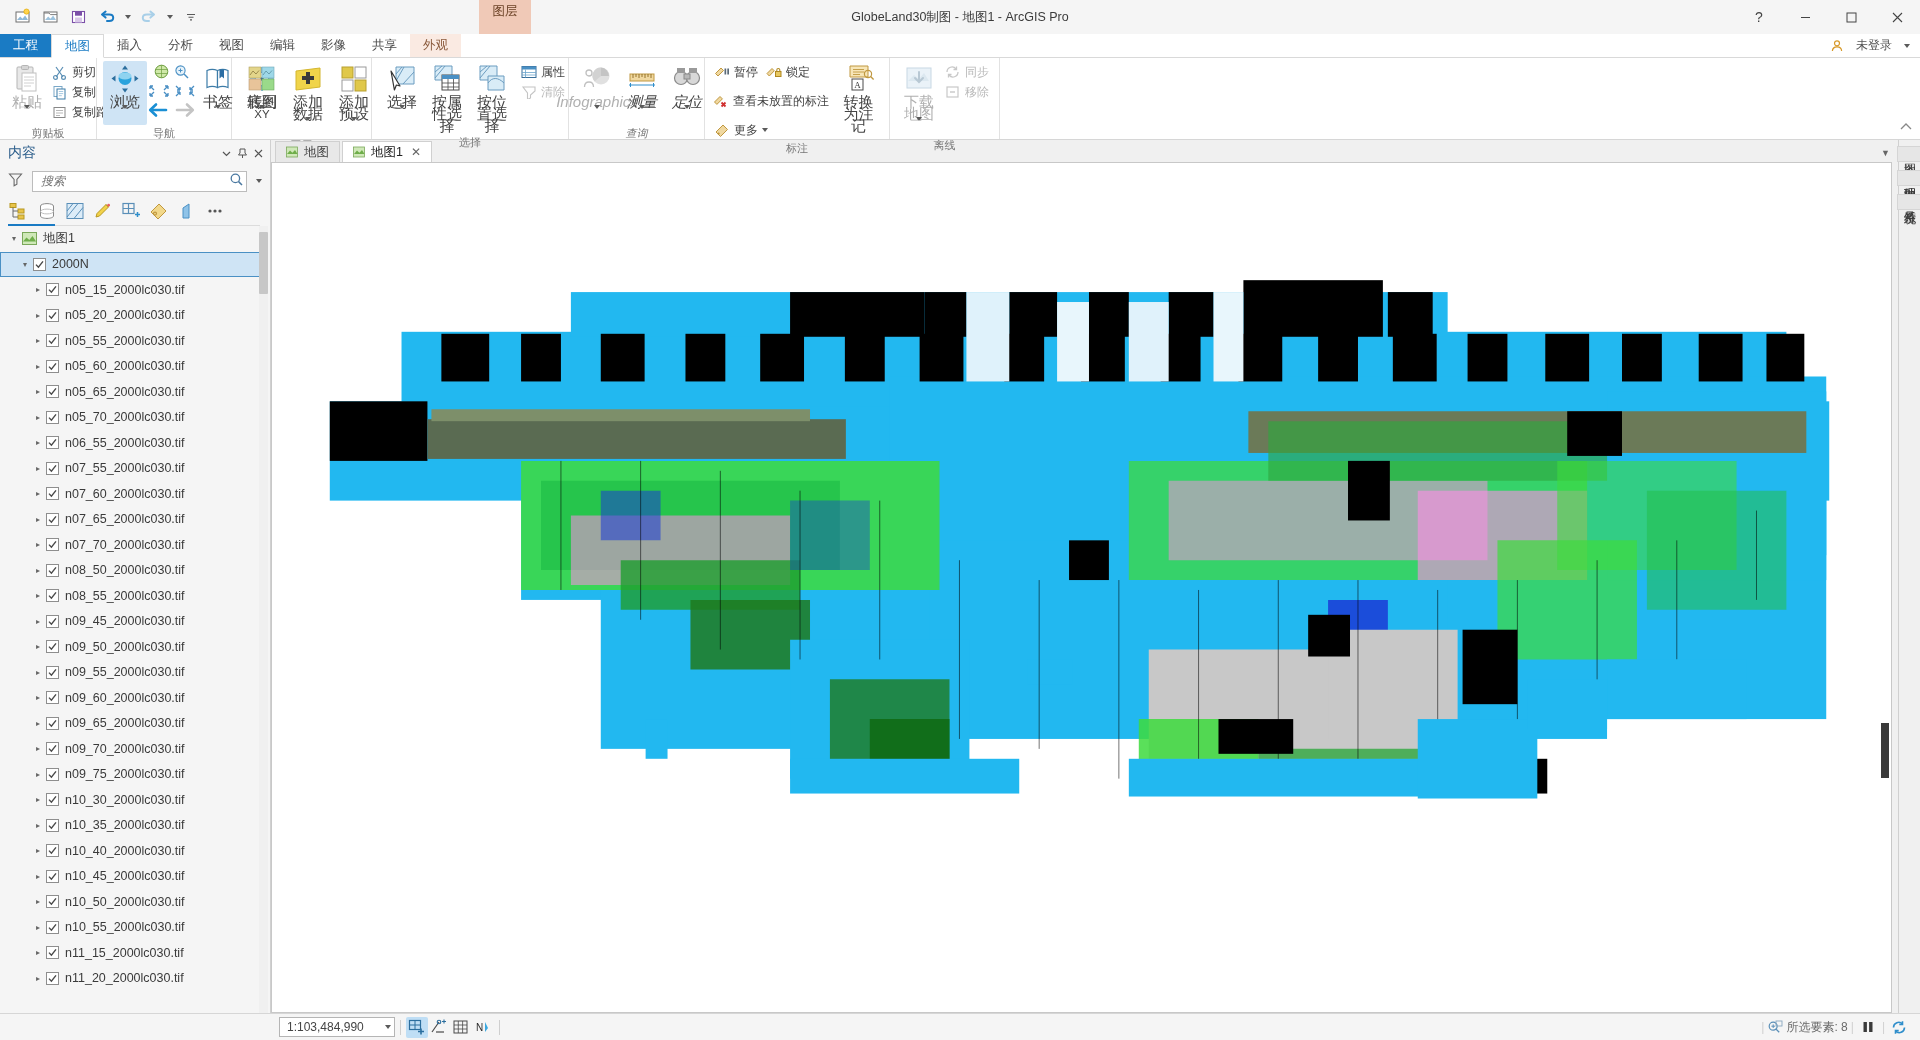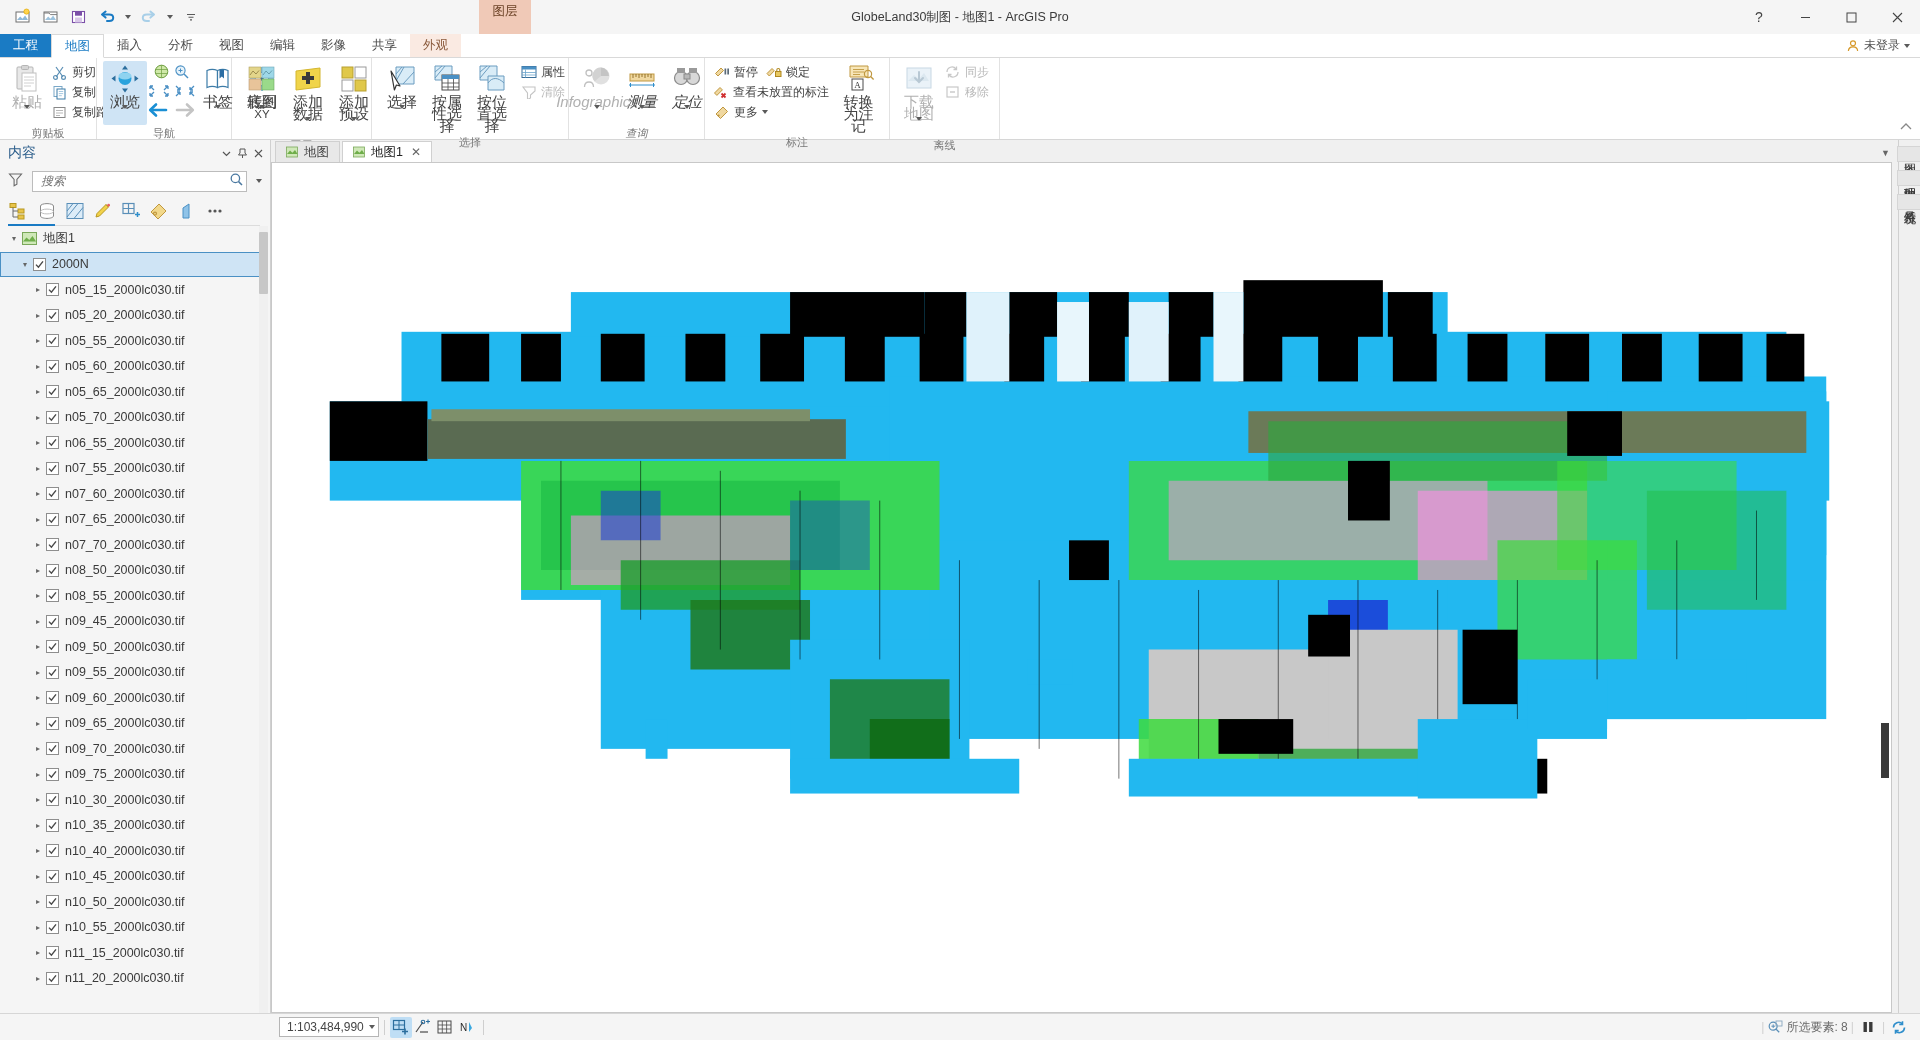--- a/index.html
+++ b/index.html
@@ -119,21 +119,21 @@
   
   .rtabs { width:22px; background:#f0f0f0; border-left:1px solid #d0d0d0;
            display:flex; flex-direction:column; align-items:center; padding-top:6px; gap:8px; flex:none; }
   .rtab { writing-mode:vertical-rl; font-size:12px; color:#3a3a3a; padding:7px 3px;
           background:#e6e6e6; border:1px solid #d5d5d5; cursor:pointer; letter-spacing:0px; }
 
   
   .status { height:27px; background:#f5f5f5; border-top:1px solid #d6d6d6;
             display:flex; align-items:center; position:relative; flex:none; font-size:12px; color:#444; }
   .scale-box { margin-left:8px; height:20px; min-width:82px; background:#fff; border:1px solid #b5b5b5;
-               display:flex; align-items:center; padding:0 3px 0 7px; gap:5px; cursor:pointer; }
+               display:flex; align-items:center; padding:0 3px 0 7px; gap:21px; cursor:pointer; }
   .sbtn { width:22px; height:21px; display:flex; align-items:center; justify-content:center;
           cursor:pointer; border-radius:2px; }
   .sbtn.act { background:#bfdef5; }
   .vsep { width:1px; height:15px; background:#cfcfcf; margin:0 5px; }
   .coords { position:absolute; left:0; right:0; text-align:center; pointer-events:none; }
   .coords span { pointer-events:auto; }
   .status-right { margin-left:auto; display:flex; align-items:center; padding-right:10px; gap:3px; }
 </style>
 </head>
 <body>
@@ -218,21 +218,21 @@
     <div class="tab tab-project">工程</div>
     <div class="tab tab-active">地图</div>
     <div class="tab">插入</div>
     <div class="tab">分析</div>
     <div class="tab">视图</div>
     <div class="tab">编辑</div>
     <div class="tab">影像</div>
     <div class="tab">共享</div>
     <div class="tab tab-ctx">外观</div>
     <div style="margin-left:auto; display:flex; align-items:center; padding-right:10px; gap:6px;">
-      <div style="display:flex;align-items:center;gap:4px;cursor:pointer;font-family:Liberation Mono, monospace;">
+      <div style="display:flex;align-items:center;gap:12px;cursor:pointer;font-family:Liberation Mono, monospace;">
         <svg width="14" height="14" viewBox="0 0 14 14">
           <circle cx="7" cy="4.3" r="2.5" fill="none" stroke="#d79a2b" stroke-width="1.2"></circle>
           <path d="M2.4 12c0-2.6 2.1-4.2 4.6-4.2S11.6 9.4 11.6 12" fill="none" stroke="#d79a2b" stroke-width="1.2"></path>
         </svg>
         <span style="font-size:12px;color:#555;">未登录</span>
         <i class="tri-d"></i>
       </div>
     </div>
   </div>
 
@@ -510,21 +510,21 @@
           </div>
           <div class="lbl">定位</div>
           <div class="arr"><i class="tri-d"></i></div>
         </div>
       </div>
       <div class="rgroup-label">查询</div>
     </div>
 
     <div class="rgroup" style="width:185px;">
       <div class="rgroup-body" style="padding-left:6px;">
-        <div class="smallcol" style="width:122px;">
+        <div class="smallcol" style="width:122px;gap:9px;">
           <div style="display:flex;">
             <div class="smallbtn">
               <span class="ico">
                 <svg width="16" height="15" viewBox="0 0 16 15">
                   <path d="M1.5 8.5L7 3l2.5 2.5L4 11z" fill="#f0d8a0" stroke="#c09840"></path>
                   <rect x="10.5" y="3.5" width="1.7" height="6" fill="#5a6a78"></rect>
                   <rect x="13.3" y="3.5" width="1.7" height="6" fill="#5a6a78"></rect>
                 </svg>
               </span>
               <span class="lbl">暂停</span>

